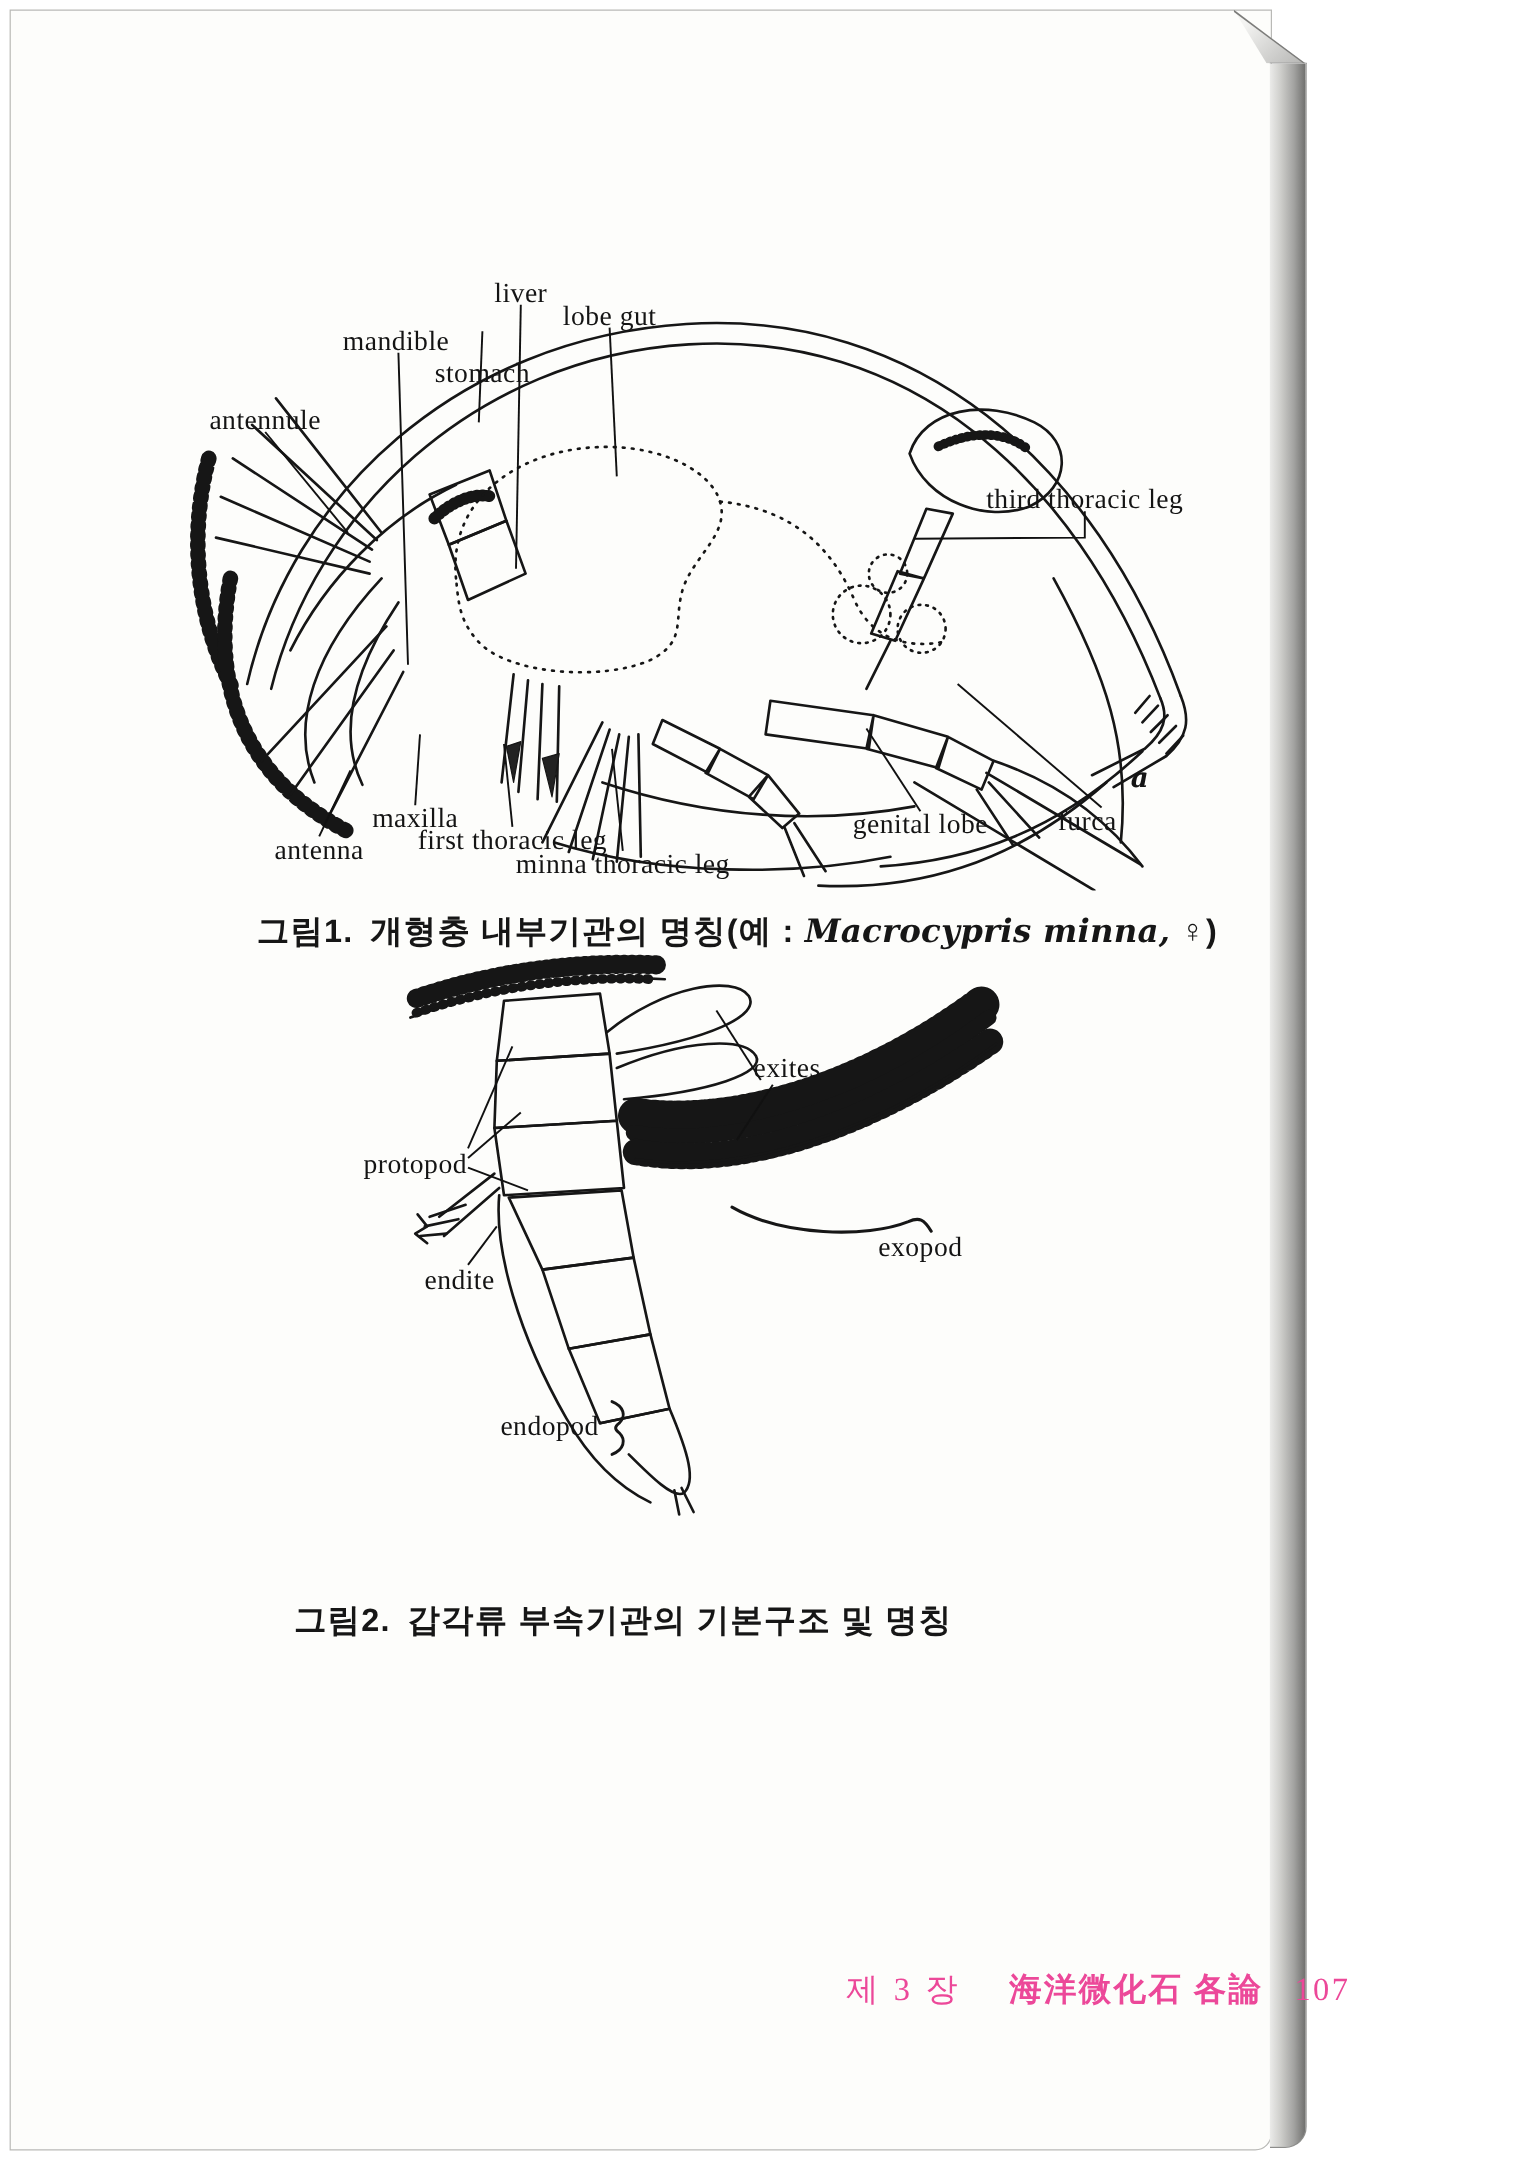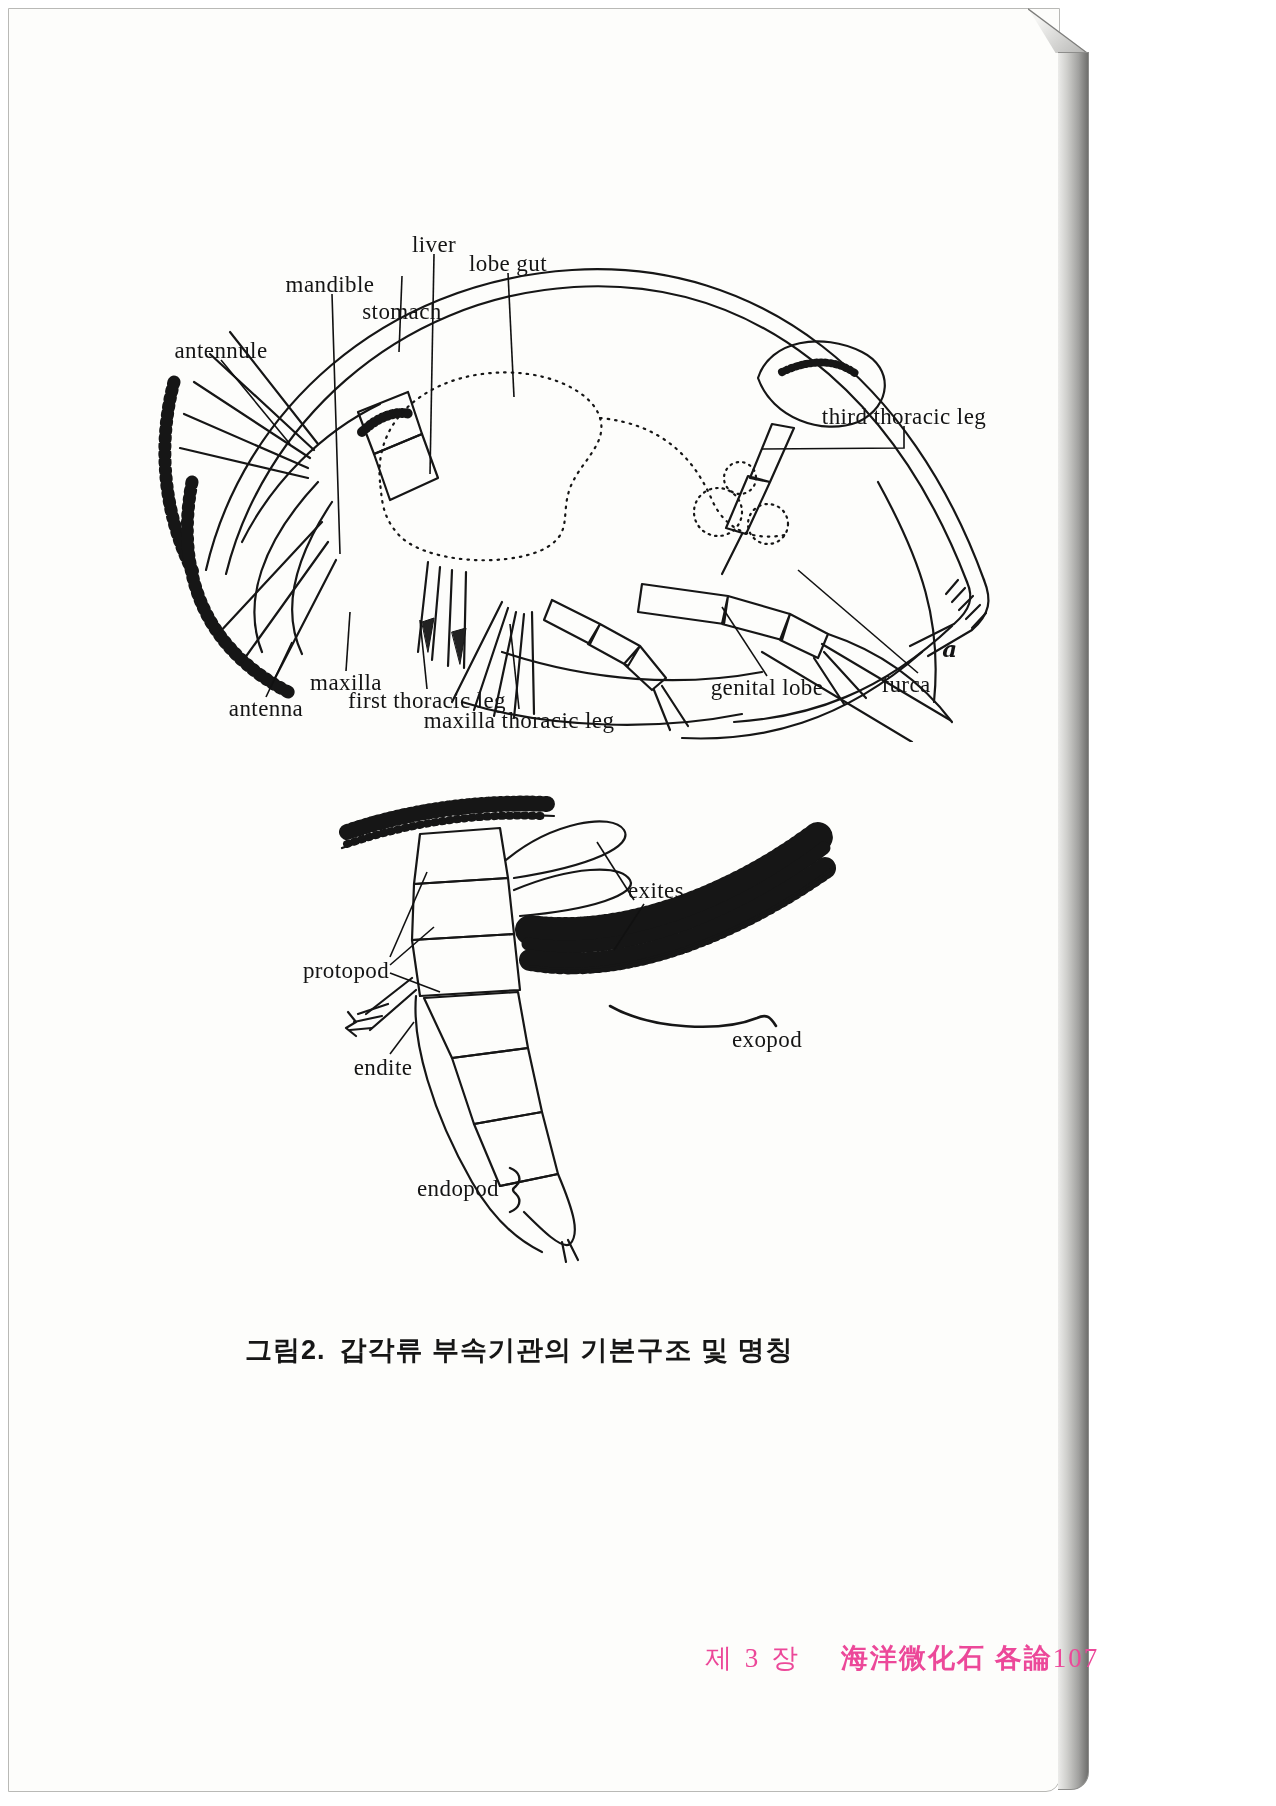--- a/index.html
+++ b/index.html
@@ -31,21 +31,21 @@
   
   .bodytext{position:absolute;left:104px;top:1386px;width:900px;
          font-size:29px;line-height:45px;letter-spacing:.5px;word-spacing:3px;color:#171717;}
   .bodytext .line{white-space:nowrap;}
   .bodytext .indent{padding-left:28px;}
   
   .footer{position:absolute;left:705px;top:1640px;display:flex;align-items:baseline;
          font-size:27px;color:#ec4899;white-space:nowrap;}
   .footer .chapter{letter-spacing:3px;}
   .footer .booktitle{font-weight:700;margin-left:40px;letter-spacing:2px;}
-  .footer .pagenum{letter-spacing:2px;}
+  .footer .pagenum{margin-left:26px;letter-spacing:2px;}
 </style>
 </head>
 <body>
 
 <div class="stage">
 
   <div class="sheet"></div>
   <div class="edge-corner"></div>
   <div class="edge-corner-line"></div>
   <div class="edge-stack-right"></div>
@@ -119,26 +119,29 @@
     </svg>
     <div class="fig-label" style="left:99px;top:168px;">antennule</div>
     <div class="fig-label" style="left:208px;top:102px;">mandible</div>
     <div class="fig-label" style="left:280px;top:84px;margin-top:45px;">stomach</div>
     <div class="fig-label" style="left:312px;top:62px;">liver</div>
     <div class="fig-label" style="left:386px;top:81px;">lobe gut</div>
     <div class="fig-label" style="left:782px;top:234px;">third thoracic leg</div>
     <div class="fig-label" style="left:144px;top:526px;">antenna</div>
     <div class="fig-label" style="left:224px;top:500px;">maxilla</div>
     <div class="fig-label" style="left:305px;top:518px;">first thoracic leg</div>
-    <div class="fig-label" style="left:397px;top:538px;">maxilla thoracic leg</div>
+    <div class="fig-label" style="left:397px;top:538px;">minna thoracic leg</div>
     <div class="fig-label" style="left:645px;top:505px;">genital lobe</div>
     <div class="fig-label" style="left:784px;top:502px;">furca</div>
     <div class="fig-label fig-letter" style="left:828px;top:466px;">a</div>
   </div>
 
+  <div class="caption" style="left:214px;top:758px;">
+    <span class="cap-prefix">그림1.</span><span>개형충 내부기관의 명칭(예 : </span><span class="species">Macrocypris minna,</span><span> ♀)</span>
+  </div>
 
   <div class="fig" style="left:262px;top:782px;width:600px;height:510px;">
     <svg width="600" height="510" viewBox="0 0 600 510">
       <g fill="none" stroke="#161616" stroke-width="2.2" stroke-linecap="round" stroke-linejoin="round">
 
         <path d="M 85 50 Q 180 18 285 22" stroke-width="16" stroke-dasharray="1.5 5"></path>
         <path d="M 85 62 Q 180 30 280 34" stroke-width="8" stroke-dasharray="1.5 6"></path>
         <path d="M 80 66 C 150 40 220 30 292 34"></path>
 
         <path d="M 158 52 L 238 46 L 246 96 L 152 102 Z"></path>

